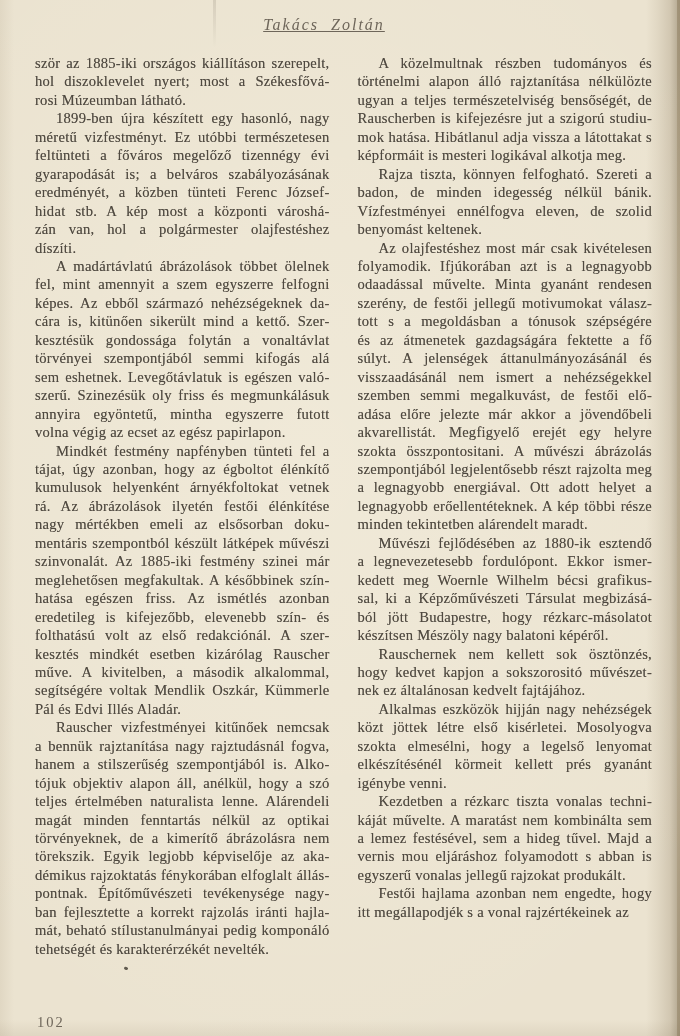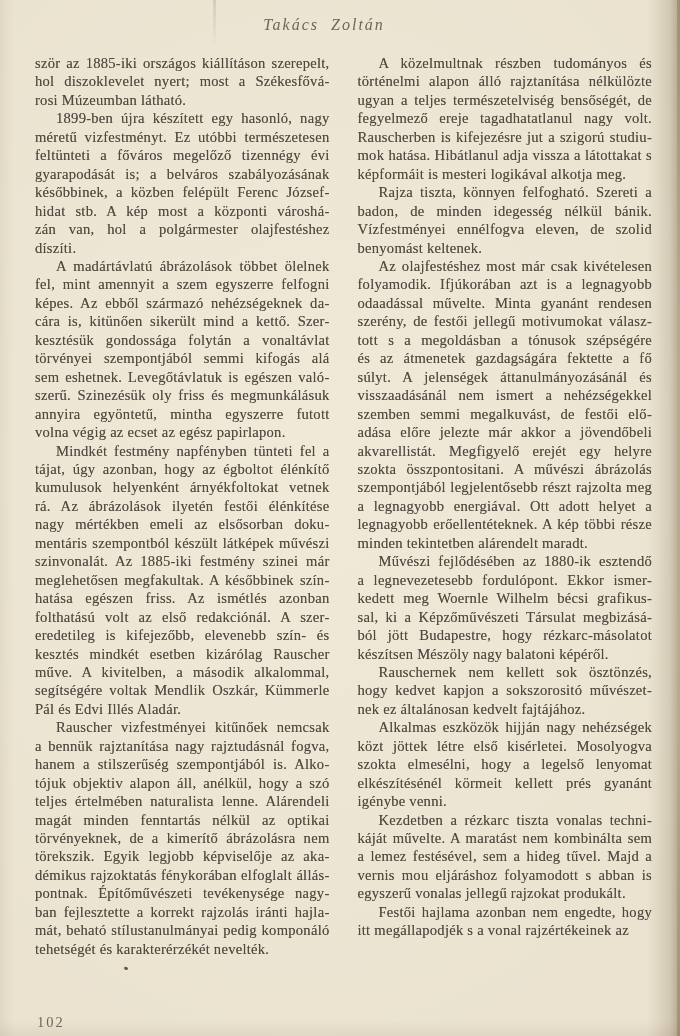--- a/index.html
+++ b/index.html
@@ -33,20 +33,21 @@
     opacity:.55;
   }
   .running-header{
     position:absolute;top:16px;left:0;width:648px;
     text-align:center;
     font-style:italic;
     font-size:16px;
     letter-spacing:2px;
     word-spacing:6px;
     color:var(--ink-soft);
+    text-decoration:underline;
   }
   .columns{
     position:absolute;top:54px;left:35px;right:28px;
     display:flex;gap:28px;
   }
   .col{flex:1 1 0;min-width:0;}
   .line{
     font-size:14.6px;
     line-height:18.45px;
     letter-spacing:0.25px;
@@ -89,21 +90,21 @@
         <div class="para">
           <div class="line just">ször az 1885-iki országos kiállításon szerepelt,</div>
           <div class="line just">hol diszoklevelet nyert; most a Székesfővá-</div>
           <div class="line">rosi Múzeumban látható.</div>
         </div>
         <div class="para">
           <div class="line just indent">1899-ben újra készített egy hasonló, nagy</div>
           <div class="line just">méretű vizfestményt. Ez utóbbi természetesen</div>
           <div class="line just">feltünteti a főváros megelőző tizennégy évi</div>
           <div class="line just">gyarapodását is; a belváros szabályozásának</div>
-          <div class="line just">későbbinek, a közben felépült Ferenc József-</div>
+          <div class="line just">eredményét, a közben tünteti Ferenc József-</div>
           <div class="line just">hidat stb. A kép most a központi városhá-</div>
           <div class="line just">zán van, hol a polgármester olajfestéshez</div>
           <div class="line">díszíti.</div>
         </div>
         <div class="para">
           <div class="line just indent">A madártávlatú ábrázolások többet ölelnek</div>
           <div class="line just">fel, mint amennyit a szem egyszerre felfogni</div>
           <div class="line just">képes. Az ebből származó nehézségeknek da-</div>
           <div class="line just">cára is, kitünően sikerült mind a kettő. Szer-</div>
           <div class="line just">kesztésük gondossága folytán a vonaltávlat</div>
@@ -116,22 +117,22 @@
         <div class="para">
           <div class="line just indent">Mindkét festmény napfényben tünteti fel a</div>
           <div class="line just">tájat, úgy azonban, hogy az égboltot élénkítő</div>
           <div class="line just">kumulusok helyenként árnyékfoltokat vetnek</div>
           <div class="line just">rá. Az ábrázolások ilyetén festői élénkítése</div>
           <div class="line just">nagy mértékben emeli az elsősorban doku-</div>
           <div class="line just">mentáris szempontból készült látképek művészi</div>
           <div class="line just">szinvonalát. Az 1885-iki festmény szinei már</div>
           <div class="line just">meglehetősen megfakultak. A későbbinek szín-</div>
           <div class="line just">hatása egészen friss. Az ismétlés azonban</div>
+          <div class="line just">eredetileg is kifejezőbb, elevenebb szín- és</div>
           <div class="line just">folthatású volt az első redakciónál. A szer-</div>
-          <div class="line just">eredetileg is kifejezőbb, elevenebb szín- és</div>
           <div class="line just">kesztés mindkét esetben kizárólag Rauscher</div>
           <div class="line just">műve. A kivitelben, a második alkalommal,</div>
           <div class="line just">segítségére voltak Mendlik Oszkár, Kümmerle</div>
           <div class="line">Pál és Edvi Illés Aladár.</div>
         </div>
         <div class="para">
           <div class="line just indent">Rauscher vizfestményei kitűnőek nemcsak</div>
           <div class="line just">a bennük rajztanítása nagy rajztudásnál fogva,</div>
           <div class="line just">hanem a stilszerűség szempontjából is. Alko-</div>
           <div class="line just">tójuk objektiv alapon áll, anélkül, hogy a szó</div>
@@ -144,21 +145,20 @@
           <div class="line just">ban fejlesztette a korrekt rajzolás iránti hajla-</div>
           <div class="line just">mát, beható stílustanulmányai pedig komponáló</div>
           <div class="line">tehetségét és karakterérzékét nevelték.</div>
         </div>
       </div>
     <div class="col">
         <div class="para">
           <div class="line just indent">A közelmultnak részben tudományos és</div>
           <div class="line just">történelmi alapon álló rajztanítása nélkülözte</div>
           <div class="line just">ugyan a teljes természetelviség bensőségét, de</div>
-          <div class="line just">fegyelmező ereje tagadhatatlanul nagy volt.</div>
           <div class="line just">Rauscherben is kifejezésre jut a szigorú studiu-</div>
           <div class="line just">mok hatása. Hibátlanul adja vissza a látottakat s</div>
           <div class="line">képformáit is mesteri logikával alkotja meg.</div>
         </div>
         <div class="para">
           <div class="line just indent">Rajza tiszta, könnyen felfogható. Szereti a</div>
           <div class="line just">badon, de minden idegesség nélkül bánik.</div>
           <div class="line just">Vízfestményei ennélfogva eleven, de szolid</div>
           <div class="line">benyomást keltenek.</div>
         </div>

